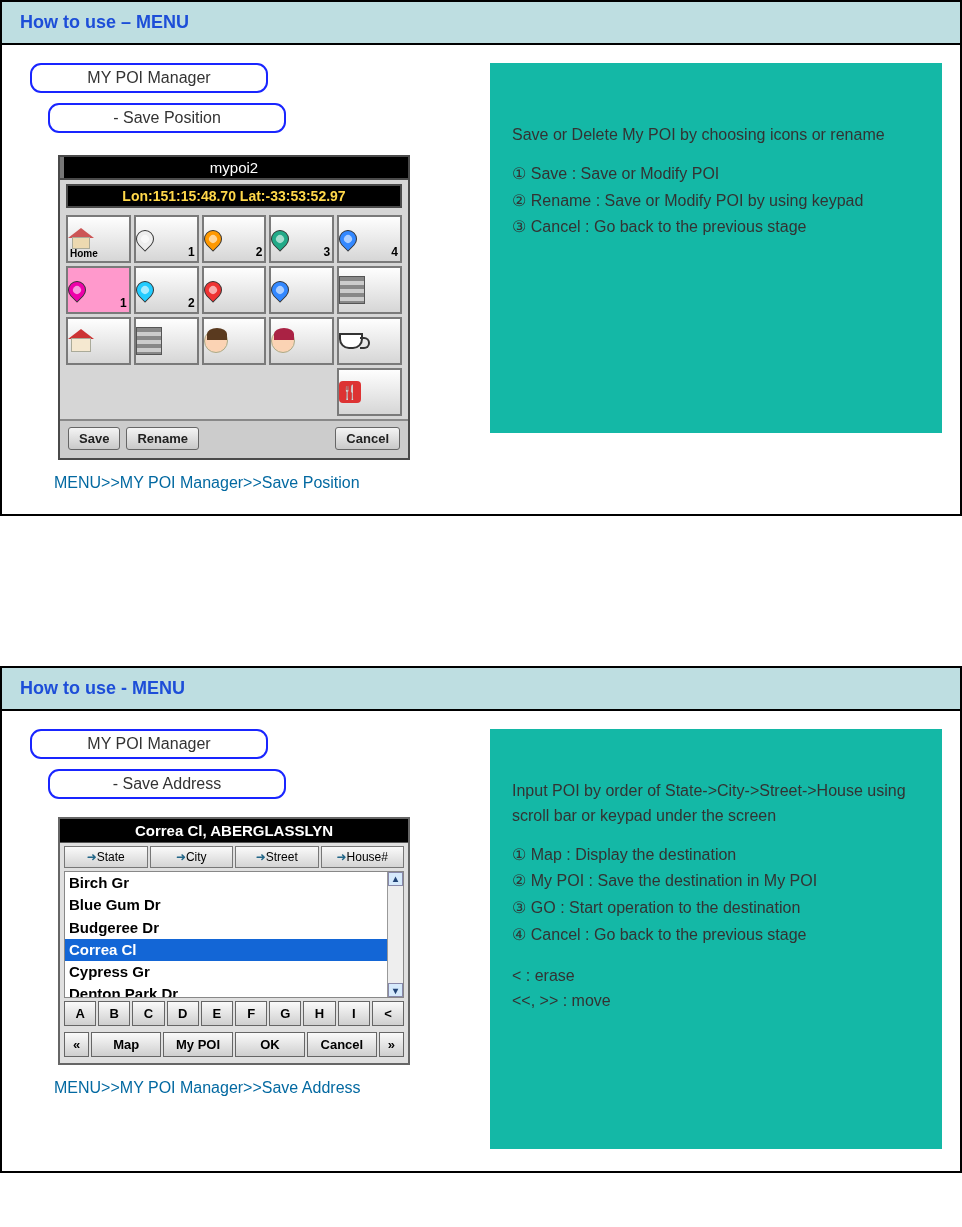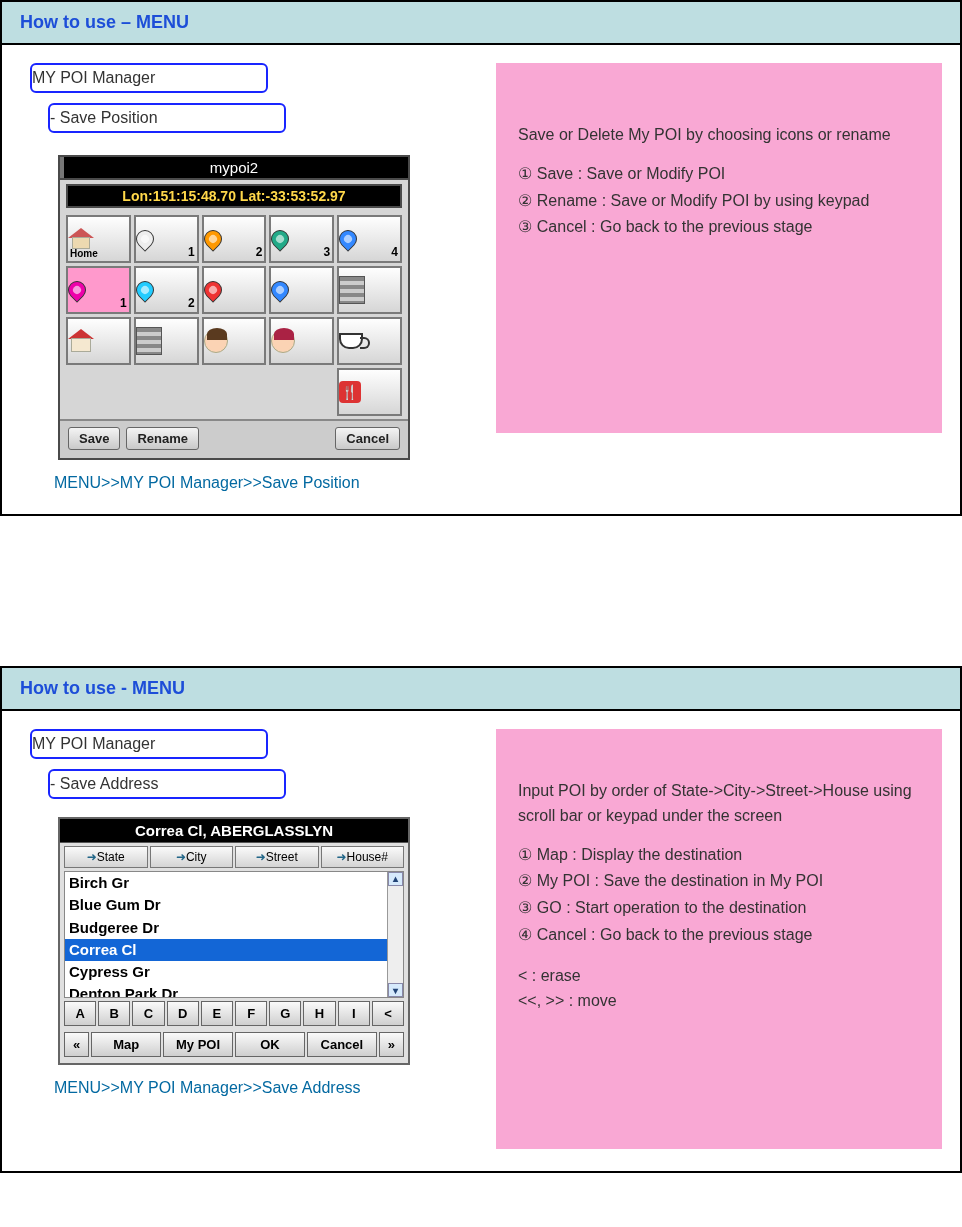--- a/index.html
+++ b/index.html
@@ -26,40 +26,39 @@
   .panel-body {
     display: flex;
     align-items: flex-start;
     padding: 18px 18px 22px 18px;
     gap: 30px;
   }
 
   .left-col { flex: 0 0 440px; }
   .right-col {
     flex: 1;
-    background: #f9a8d4;
+    background: #14b8a6;
     padding: 60px 22px 100px 22px;
     font-size: 16px;
     color: #333;
     line-height: 1.55;
     margin-top: 0;
     min-height: 370px;
-    margin-left: 6px;
   }
 
   .crumb-btn {
     display: block;
     width: 238px;
     border: 2px solid #1925ff;
-    border-radius: 6px;
+    border-radius: 11px;
     background: #fff;
     color: #333;
     font-size: 16px;
     padding: 4px 0;
-    text-align: left;
+    text-align: center;
     margin-left: 10px;
   }
   .crumb-btn + .crumb-btn { margin-top: 10px; margin-left: 28px; }
 
   .breadcrumb-caption {
     font-size: 16px;
     color: #0369a1;
     margin: 14px 0 0 34px;
   }
 

